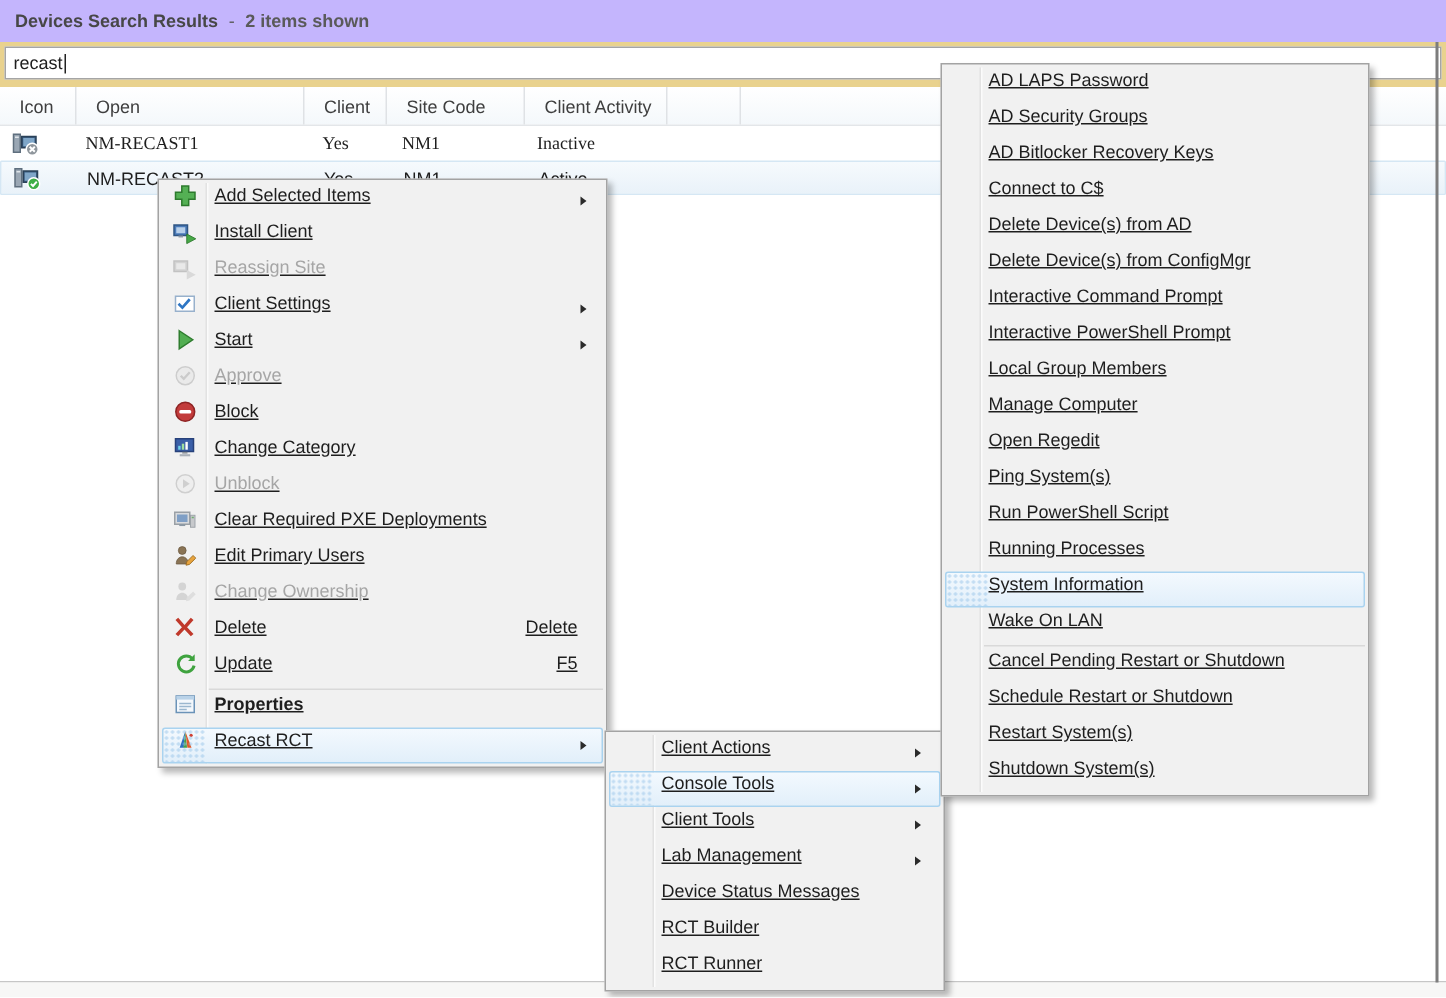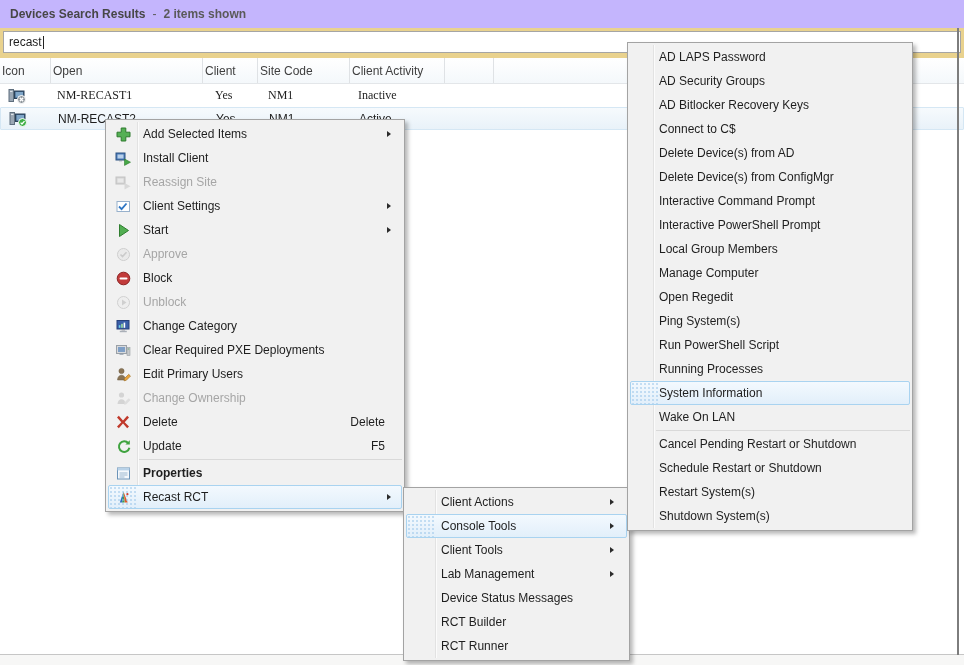--- a/index.html
+++ b/index.html
@@ -14,21 +14,21 @@
   
   .searchband{position:absolute;left:0;top:28px;width:100%;height:30px;background:#e9d28e;
               box-sizing:border-box;padding:3px 3px 5px 3px;}
   .searchbox{width:100%;height:100%;background:#fff;border:1px solid #a5a5a5;display:flex;
              align-items:center;padding-left:5px;box-sizing:border-box;}
   .caret{width:1px;height:13px;background:#222;margin-left:1px;}
   
   .ghead{position:absolute;left:0;top:58px;width:100%;height:26px;
          background:linear-gradient(#ffffff,#f4f8fb);border-bottom:1px solid #e3e6e9;
          display:flex;box-sizing:border-box;color:#3f3f3f;}
-  .hcell{border-right:1px solid #dfe2e5;display:flex;align-items:center;padding-left:2px;
+  .hcell{border-right:1px solid #dfe2e5;display:flex;align-items:center;padding-left:13px;
          box-sizing:border-box;height:100%;}
   .w-icon{width:51px}.w-name{width:152px}.w-client{width:55px}.w-site{width:92px}
   .w-activity{width:95px}.w-x1{width:49px}.w-rest{flex:1;border-right:none}
   .grow{position:absolute;left:0;width:100%;height:23px;display:flex;align-items:center;box-sizing:border-box;}
   .grow .cell{display:flex;align-items:center;box-sizing:border-box;height:100%;}
   .grow .c-icon{width:51px;padding-left:8px;}
   .grow .c-name{width:152px;padding-left:6px;}
   .grow .c-client{width:55px;padding-left:12px;}
   .grow .c-site{width:92px;padding-left:10px;}
   .grow .c-activity{width:95px;padding-left:8px;}
@@ -42,22 +42,22 @@
   .menu{position:absolute;background:#f1f1f1;border:1px solid #a3a3a3;
         box-shadow:3px 3px 4px rgba(0,0,0,.28);padding:2px 0;box-sizing:border-box;}
   .menu .gline{position:absolute;top:2px;bottom:2px;width:1px;background:#e2e2e2;}
   .menu .gline2{position:absolute;top:2px;bottom:2px;width:1px;background:#fbfbfb;}
   .menu1{left:105px;top:119px;width:300px;z-index:10;}
   .menu1 .gline{left:31px}.menu1 .gline2{left:32px}
   .menu2{left:403px;top:487px;width:227px;z-index:20;}
   .menu2 .gline{left:31px}.menu2 .gline2{left:32px}
   .menu3{left:627px;top:42px;width:286px;z-index:30;}
   .menu3 .gline{left:25px}.menu3 .gline2{left:26px}
-  .mi{position:relative;height:24px;display:flex;align-items:center;margin:0 2px;
-      border:1px solid transparent;border-radius:2px;box-sizing:border-box;}
+  .mi{position:relative;height:24px;display:flex;align-items:flex-start;margin:0 2px;
+      border:1px solid transparent;border-radius:2px;box-sizing:border-box;text-decoration:underline;}
   .mi .ic{flex:0 0 28px;display:flex;justify-content:center;align-items:center;}
   .menu3 .mi .ic{flex-basis:22px;}
   .mi .lbl{margin-left:6px;white-space:nowrap;}
   .mi .sc{margin-left:auto;margin-right:16px;}
   .mi .arrow{position:absolute;right:10px;top:50%;transform:translateY(-50%);width:0;height:0;
              border-left:4px solid #2b2b2b;border-top:3.5px solid transparent;border-bottom:3.5px solid transparent;}
   .mi.disabled .lbl{color:#a6a6a6;}
   .mi.disabled .ic svg{filter:grayscale(1);opacity:.55;}
   .mi.bold .lbl{font-weight:700;}
   .mi.hl{background:linear-gradient(#f3f9fe,#e2effa);border-color:#a9d3f0;}
@@ -215,44 +215,44 @@
     <div class="mi">
       <span class="ic">
         <svg width="15" height="15" viewBox="0 0 15 15">
           <circle cx="7.5" cy="7.5" r="6.3" fill="#c23b3b" stroke="#8e2424"></circle>
           <rect x="3.5" y="6.4" width="8" height="2.2" rx="1" fill="#fff"></rect>
         </svg>
       </span>
       <span class="lbl">Block</span>
     </div>
 
-    <div class="mi disabled">
-      <span class="ic">
-        <svg width="15" height="15" viewBox="0 0 15 15">
-          <circle cx="7.5" cy="7.5" r="6" fill="#ececec" stroke="#b5b5b5"></circle>
-          <path d="M6 4.5l4.5 3L6 10.5z" fill="#b5b5b5"></path>
-        </svg>
-      </span>
-      <span class="lbl">Unblock</span>
-    </div>
-
     <div class="mi">
       <span class="ic">
         <svg width="15" height="15" viewBox="0 0 15 15">
           <rect x="1" y="1.5" width="12" height="8.5" fill="#3a5fa8" stroke="#27417a"></rect>
           <rect x="2.8" y="6.2" width="1.6" height="2.6" fill="#6fd3e8"></rect>
           <rect x="5.2" y="4.8" width="1.6" height="4" fill="#9fe09f"></rect>
           <rect x="7.6" y="3.6" width="1.6" height="5.2" fill="#fff"></rect>
           <rect x="5.5" y="10.2" width="3.5" height="1.2" fill="#8a8f96"></rect>
           <rect x="3.8" y="11.8" width="7" height="1.4" fill="#aab0b8"></rect>
         </svg>
       </span>
       <span class="lbl">Change Category</span>
     </div>
 
+    <div class="mi disabled">
+      <span class="ic">
+        <svg width="15" height="15" viewBox="0 0 15 15">
+          <circle cx="7.5" cy="7.5" r="6" fill="#ececec" stroke="#b5b5b5"></circle>
+          <path d="M6 4.5l4.5 3L6 10.5z" fill="#b5b5b5"></path>
+        </svg>
+      </span>
+      <span class="lbl">Unblock</span>
+    </div>
+
     <div class="mi">
       <span class="ic">
         <svg width="16" height="15" viewBox="0 0 16 15">
           <rect x="1.5" y="2.5" width="10" height="8" fill="#d8dadd" stroke="#9aa0a6"></rect>
           <rect x="3" y="4" width="7" height="5" fill="#7f9fc6"></rect>
           <rect x="12" y="4.5" width="3" height="8" fill="#c7c9cc" stroke="#9aa0a6" stroke-width=".6"></rect>
           <rect x="4.5" y="10.5" width="4" height="1.2" fill="#8b98a5"></rect>
           <rect x="12.8" y="5.5" width="1.4" height="1" fill="#6fae6f"></rect>
         </svg>
       </span>

